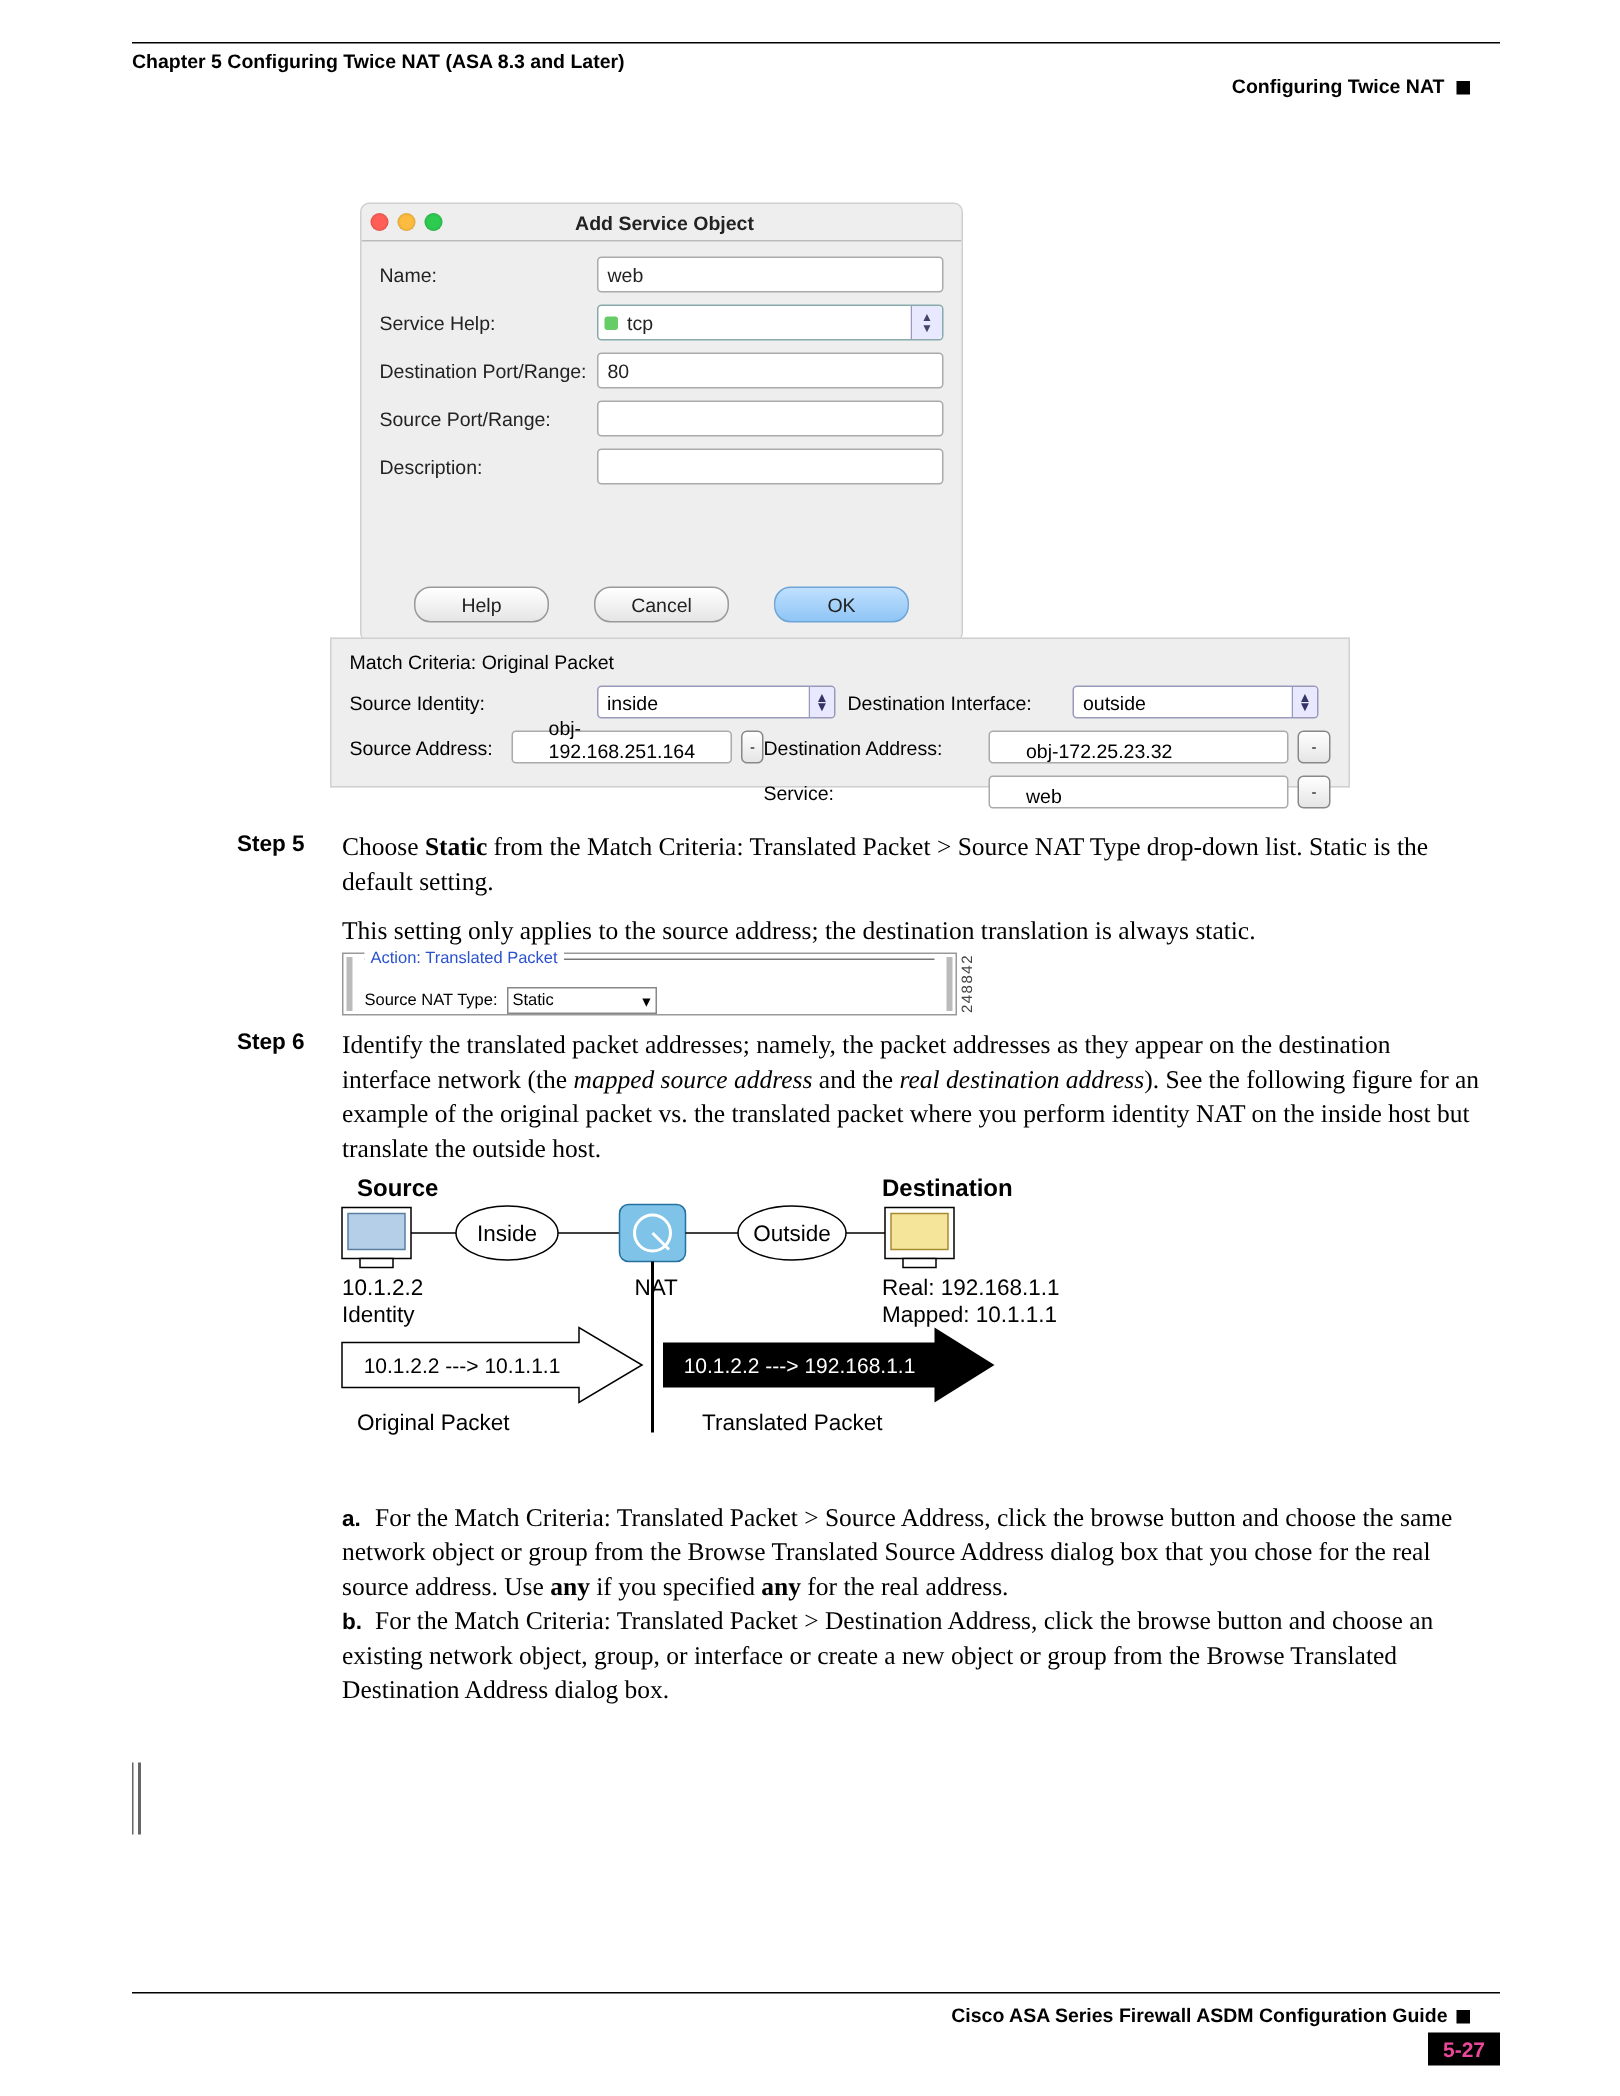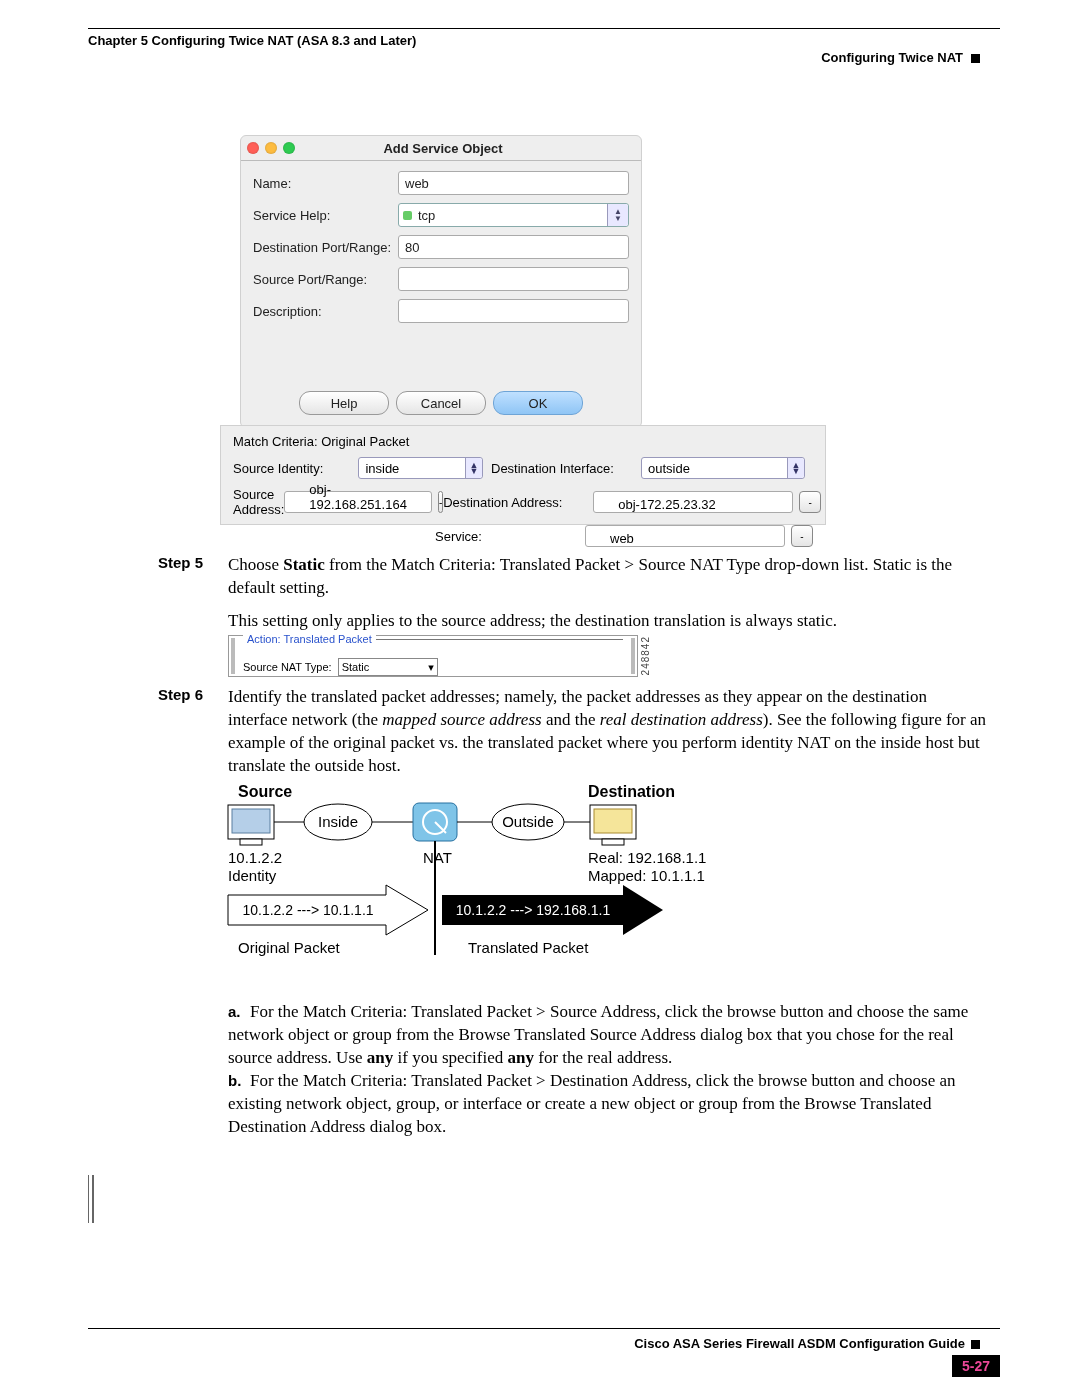--- a/index.html
+++ b/index.html
@@ -71,38 +71,38 @@
     display:flex;align-items:center;padding:0 4px;font-size:13px;position:relative;
   }
   .sel .chip{width:9px;height:9px;background:#6c6;border-radius:2px;margin-right:6px;}
   .sel .arrow{
     position:absolute;right:0;top:0;height:100%;width:20px;
     background:#e8e8ff;border-left:1px solid #99b;border-radius:0 3px 3px 0;
     display:flex;flex-direction:column;align-items:center;justify-content:center;
     font-size:8px;color:#446;line-height:7px;
   }
   .dlg1 .btnrow{
-    display:flex;justify-content:center;gap:7px;padding:60px 0 12px 0;align-items:center;
+    display:flex;justify-content:center;gap:30px;padding:60px 0 12px 0;align-items:center;
   }
   .macbtn{
     min-width:60px;height:22px;border:1px solid #999;border-radius:11px;
     background:linear-gradient(#ffffff,#e5e5e5);
     font:13px "Lucida Grande",Arial,sans-serif;
     display:flex;align-items:center;justify-content:center;
     padding:0 14px;
   }
   .macbtn.primary{
     background:linear-gradient(#bfe0ff,#8fc5f5);
     border-color:#6ea4d6;
   }
 
   
   .panel2{
     position:absolute;
-    left:220px;top:425px;width:606px;height:100px;
+    left:220px;top:425px;width:680px;height:100px;
     background:#eeeeee;border:1px solid #d0d0d0;
     font:13px "Lucida Grande",Arial,sans-serif;
     padding:8px 12px;
     box-sizing:border-box;
   }
   .p2title{font-size:13px;margin-bottom:8px;}
   .p2row{display:flex;align-items:center;margin-bottom:8px;}
   .p2row .lbl2{width:170px;}
   .selsm{
     width:150px;height:20px;background:#fff;border:1px solid #99b;border-radius:3px;

